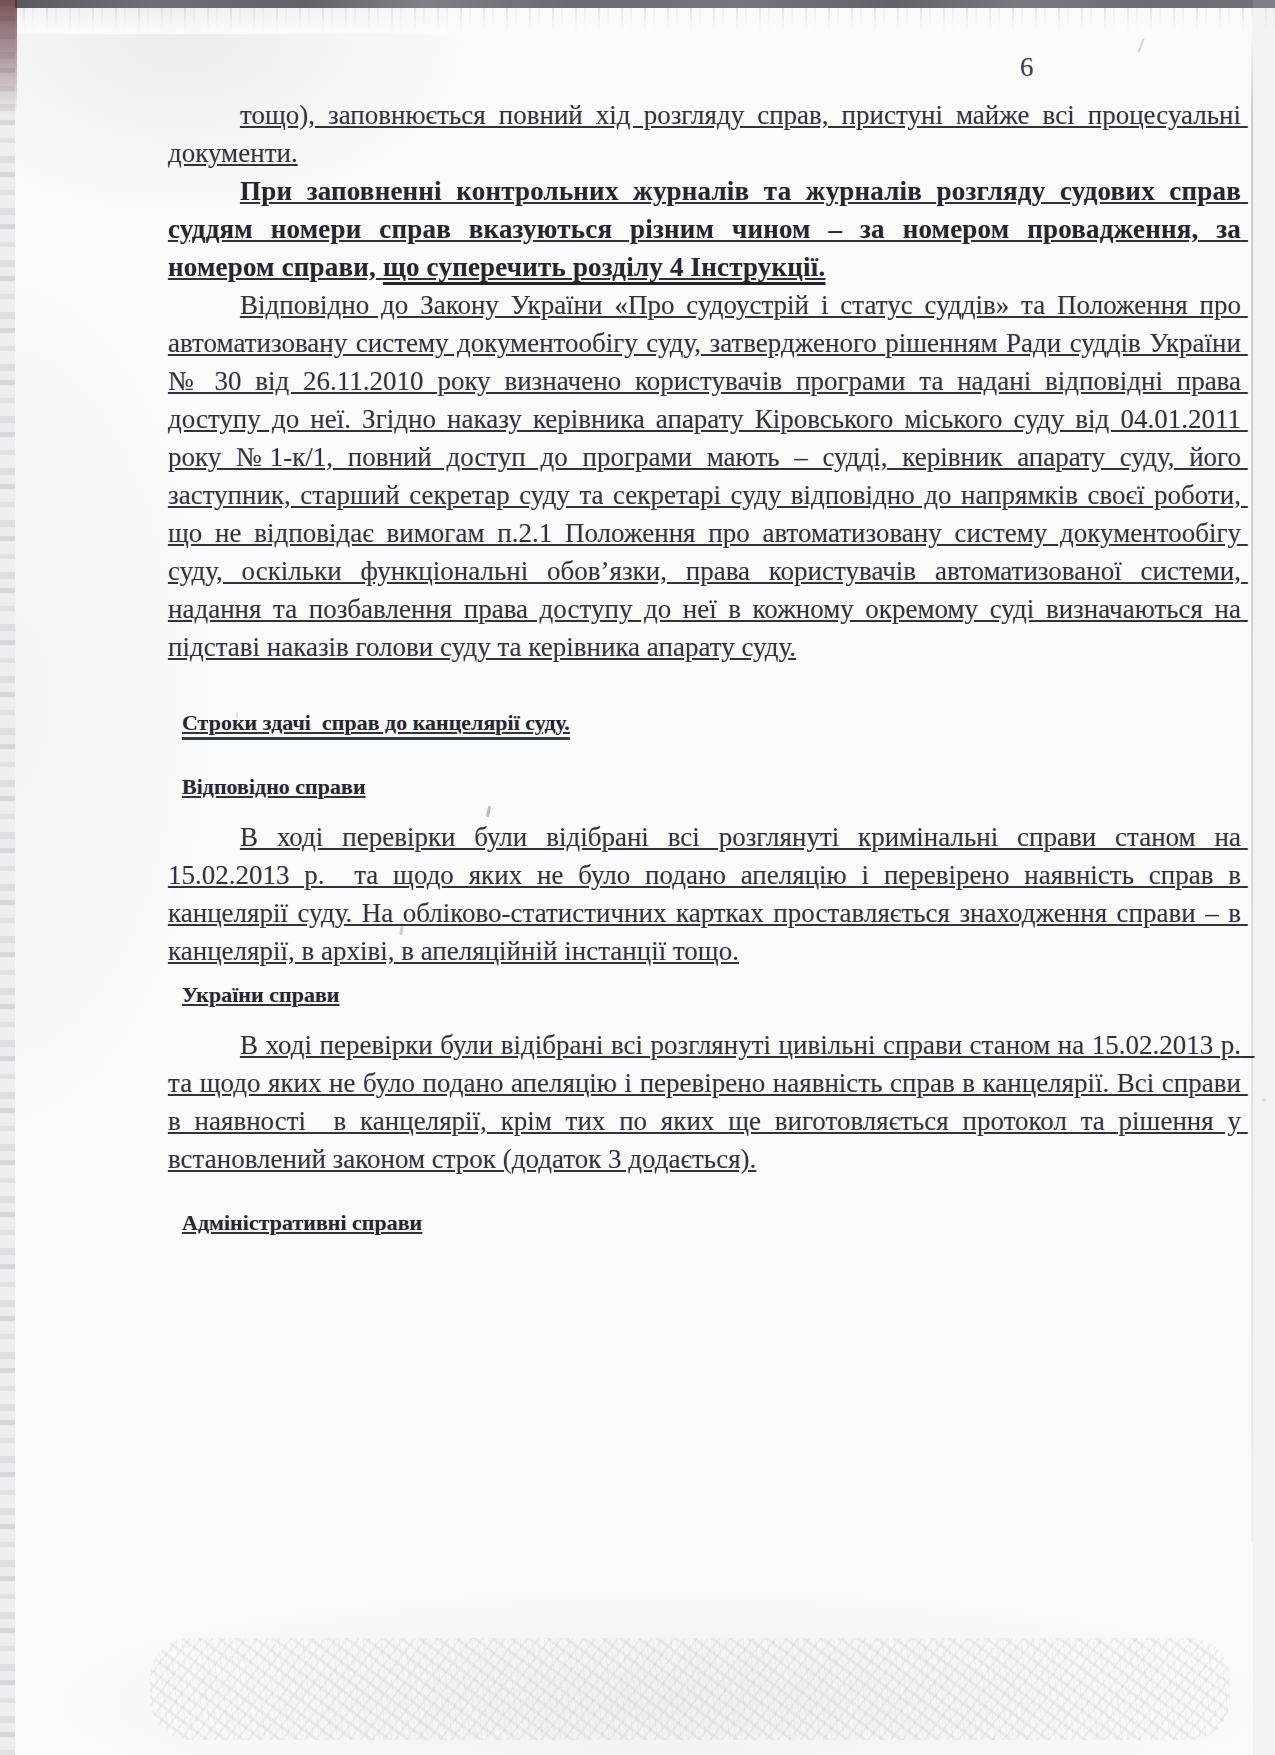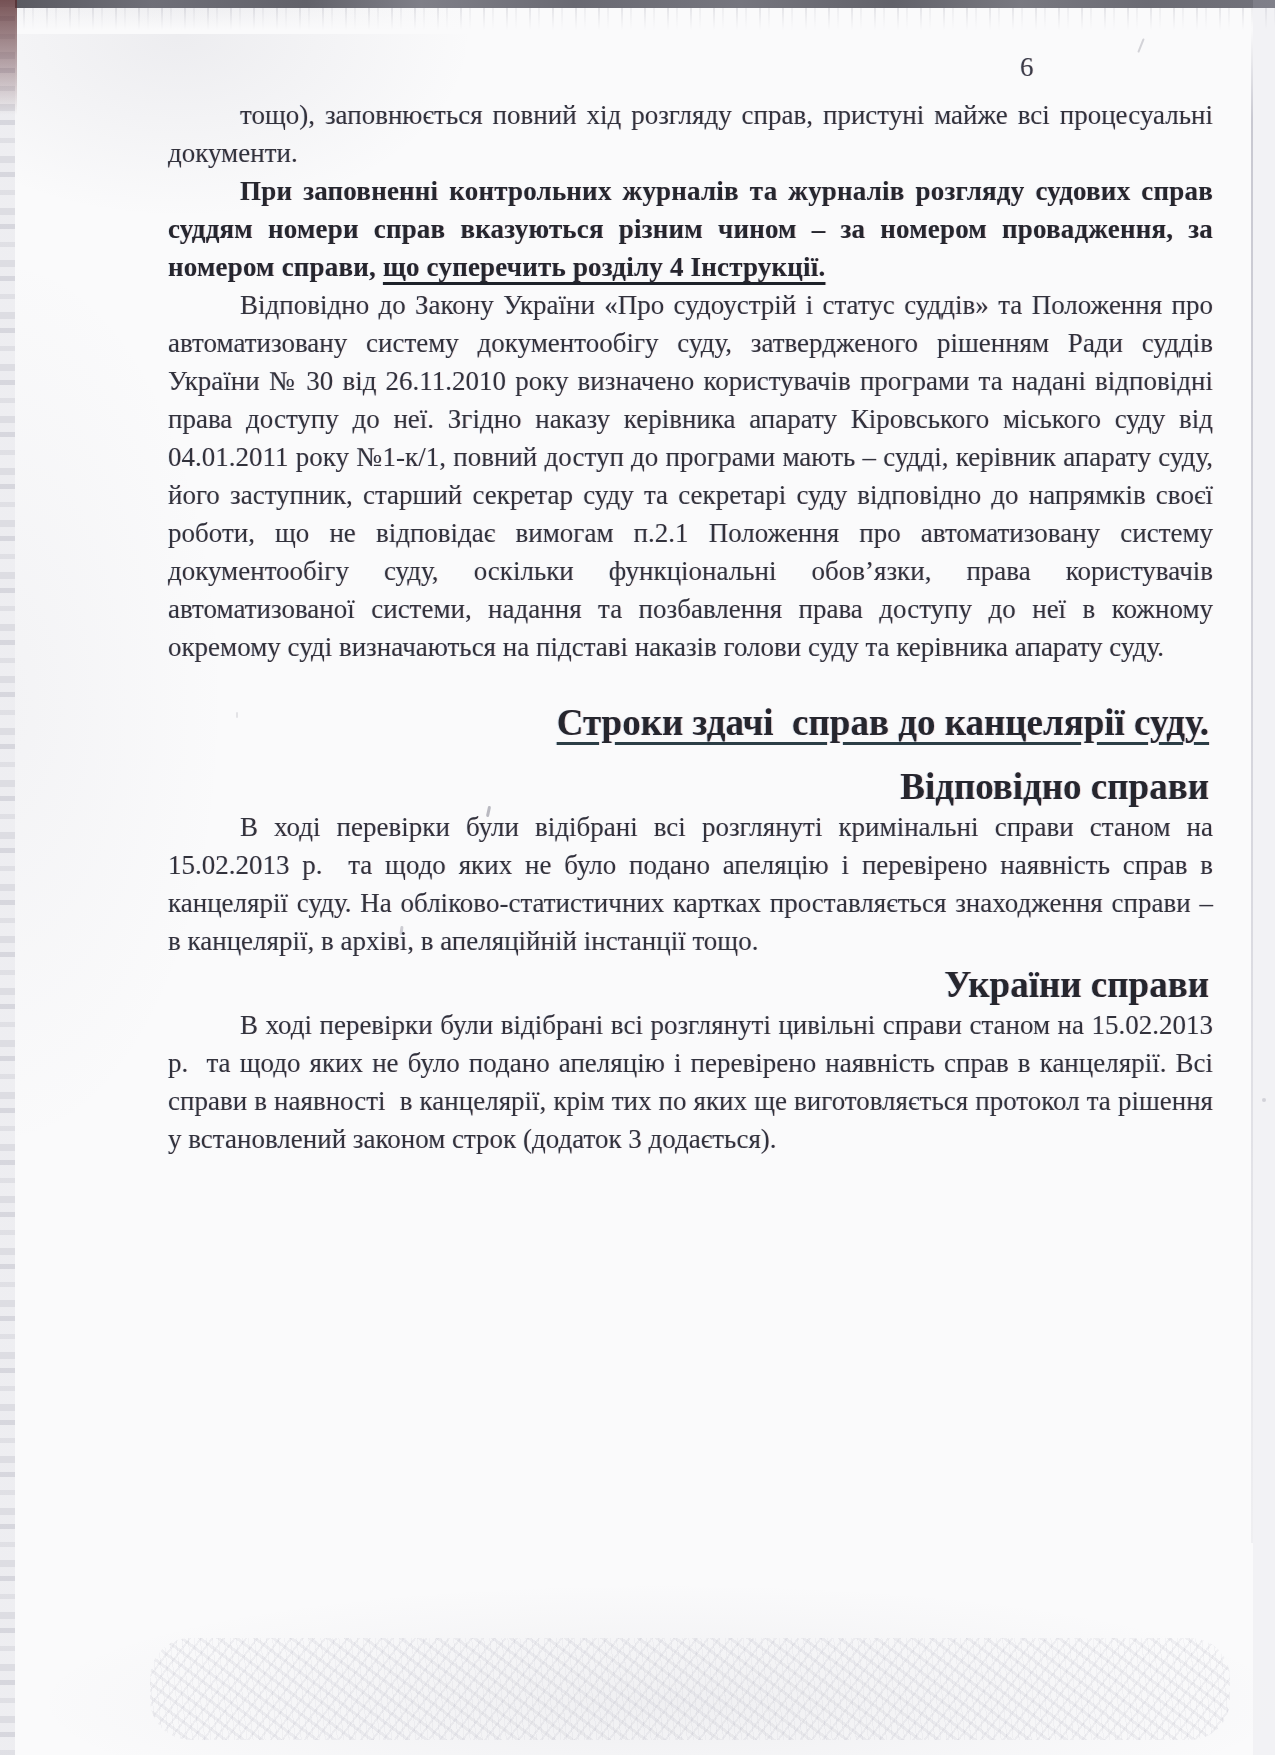--- a/index.html
+++ b/index.html
@@ -75,22 +75,23 @@
   .speck.s5{left:236px;top:712px;width:2px;height:6px;opacity:.35;}
 
   
   .page-number{
     position:absolute;left:1020px;top:52px;
     font-size:27px;color:#3c3c48;
     text-shadow:0.8px 0 rgba(185,75,75,0.12), -0.8px 0 rgba(70,125,185,0.15);
   }
   .content{
     position:absolute;inset:0;
-    padding:96px 62px 0 168px;
+    padding:96px 34px 0 168px;
     box-sizing:border-box;
+    text-decoration:underline;
   }
   p.body{
     margin:0;
     font-size:27px;line-height:38px;
     text-align:justify;text-indent:72px;
     white-space:pre-wrap;
     text-shadow:0.8px 0 rgba(185,75,75,0.14), -0.8px 0 rgba(70,125,185,0.16);
   }
   .p-bold{
     margin-top:38px;font-weight:bold;color:#26262e;
@@ -102,22 +103,22 @@
   .p-crim1{margin-top:2px;}
   .p-civil{margin-top:22px;line-height:35px;}
   .p-admin{margin-top:40px;}
   .u{
     text-decoration:underline;
     text-decoration-thickness:3px;
     text-underline-offset:6px;
     text-decoration-color:#1e222a;
   }
   .heading{
-    margin:4px;font-size:37px;line-height:34px;
-    text-align:right;font-weight:bold;color:#26262e;
+    margin:14px;font-size:22px;line-height:34px;
+    text-align:left;font-weight:bold;color:#26262e;
     white-space:pre-wrap;
     text-shadow:1px 0 rgba(185,70,70,0.18), -1px 0 rgba(60,120,185,0.20);
   }
   .h-main{
     margin-top:40px;
     text-decoration:underline;
     text-decoration-thickness:3px;
     text-underline-offset:7px;
     text-decoration-color:#2c3e46;
   }
@@ -154,15 +155,16 @@
     <p class="body p-law">Відповідно до Закону України «Про судоустрій і статус суддів» та Положення про автоматизовану систему документообігу суду, затвердженого рішенням Ради суддів України № 30 від 26.11.2010 року визначено користувачів програми та надані відповідні права доступу до неї. Згідно наказу керівника апарату Кіровського міського суду від 04.01.2011 року №1-к/1, повний доступ до програми мають – судді, керівник апарату суду, його заступник, старший секретар суду та секретарі суду відповідно до напрямків своєї роботи, що не відповідає вимогам п.2.1 Положення про автоматизовану систему документообігу суду, оскільки функціональні обов’язки, права користувачів автоматизованої системи, надання та позбавлення права доступу до неї в кожному окремому суді визначаються на підставі наказів голови суду та керівника апарату суду.</p>
 
     <h2 class="heading h-main">Строки здачі  справ до канцелярії суду.</h2>
 
     <h3 class="heading h-crim">Відповідно справи</h3>
     <p class="body lower p-crim1">В ході перевірки були відібрані всі розглянуті кримінальні справи станом на 15.02.2013 р.  та щодо яких не було подано апеляцію і перевірено наявність справ в канцелярії суду. На обліково-статистичних картках проставляється знаходження справи – в канцелярії, в архіві, в апеляційній інстанції тощо.</p>
 
     <h3 class="heading h-civil">України справи</h3>
     <p class="body lower p-civil">В ході перевірки були відібрані всі розглянуті цивільні справи станом на 15.02.2013 р.  та щодо яких не було подано апеляцію і перевірено наявність справ в канцелярії. Всі справи в наявності  в канцелярії, крім тих по яких ще виготовляється протокол та рішення у встановлений законом строк (додаток 3 додається).</p>
 
+    <h3 class="heading h-admin">Адміністративні справи</h3>
 
   </div>
 </div>
 
 </body></html>

